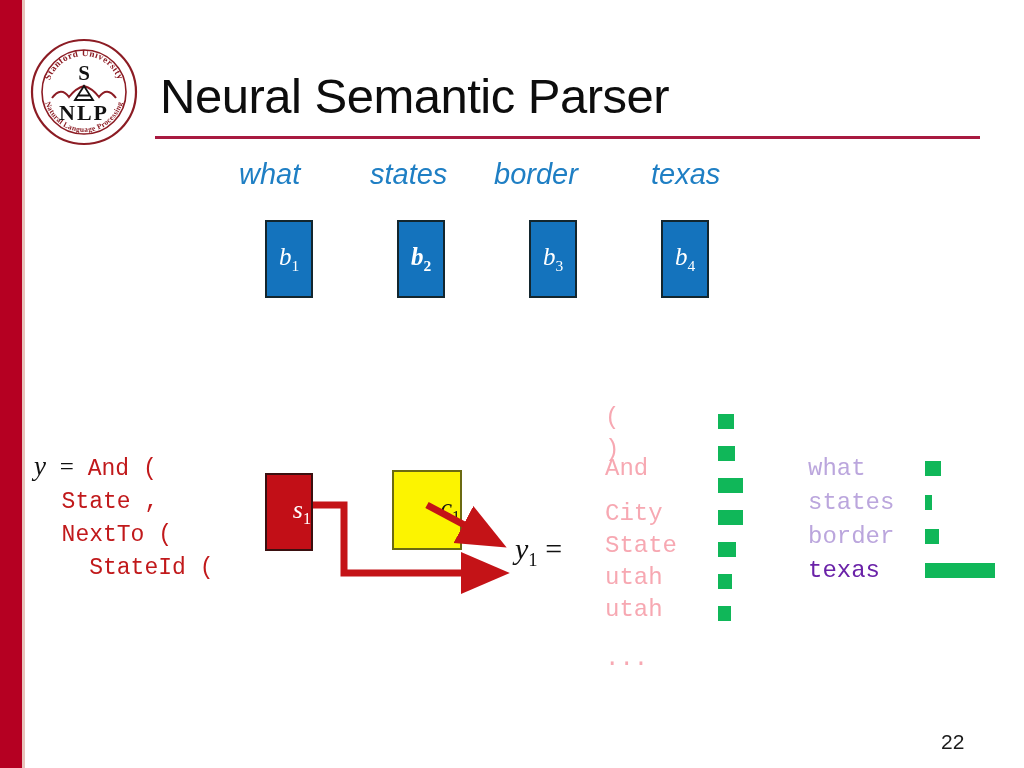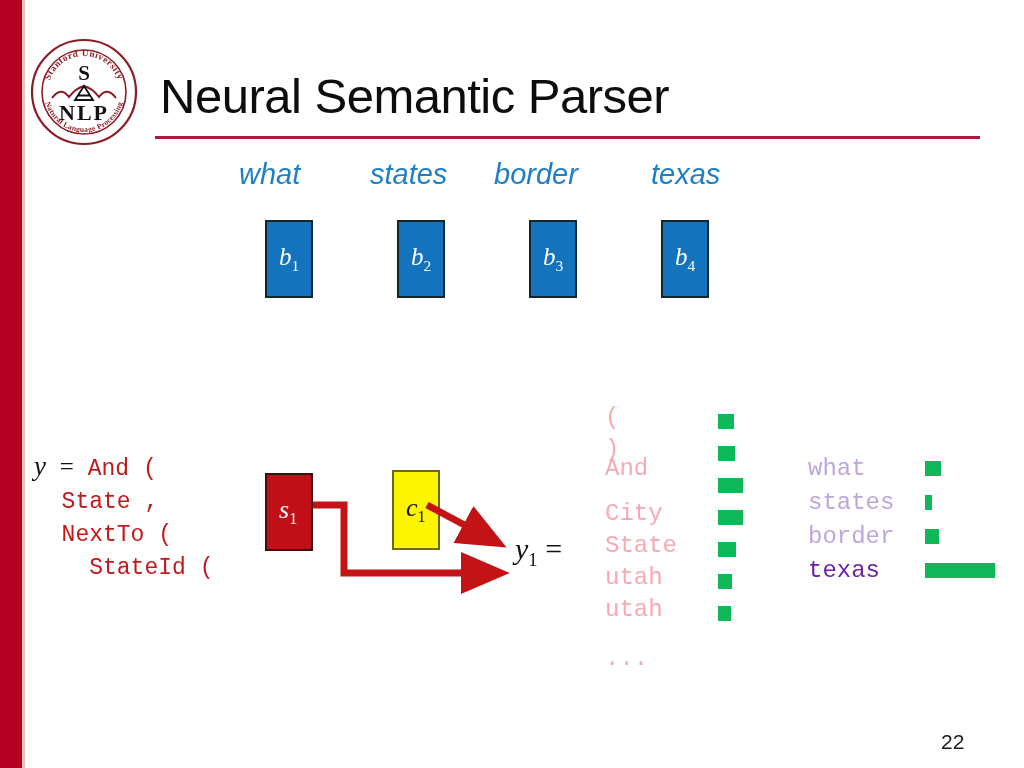--- a/index.html
+++ b/index.html
@@ -113,35 +113,34 @@
     position: absolute;
     left: 265px; top: 473px;
     width: 48px; height: 78px;
     background: #c20f17;
     border: 2px solid #3a1010;
     box-sizing: border-box;
   }
   .cbox {
     position: absolute;
     left: 392px; top: 470px;
-    width: 48px; height: 80px;
+    width: 70px; height: 80px;
     background: #fcf400;
     border: 2px solid #6b6a12;
     box-sizing: border-box;
   }
   .sbox-label, .cbox-label {
     position: absolute;
     left: 0; right: 0; top: 50%;
     transform: translateY(-50%);
-    text-align: left;
+    text-align: right;
     font-family: "Liberation Serif", serif;
     font-style: italic;
     font-size: 26px;
     line-height: 1;
-    padding-left: 12px;
   }
   .sbox-label { color: #ffffff; }
   .cbox-label { color: #111111; }
   .sbox-label sub, .cbox-label sub { font-size: 0.62em; font-style: normal; }
   
   .connector-svg {
     position: absolute;
     left: 300px; top: 455px;
     width: 300px; height: 150px;
     overflow: visible;
@@ -224,21 +223,21 @@
     <div class="word" style="left:239px; top:158px;">what</div>
     <div class="word" style="left:370px; top:158px;">states</div>
     <div class="word" style="left:494px; top:158px;">border</div>
     <div class="word" style="left:651px; top:158px;">texas</div>
   </div>
 
   <div>
     <div class="bbox" style="left:265px; top:220px;">
       <div class="bbox-label"><span>b</span><sub>1</sub></div>
     </div>
-    <div class="bbox" style="left:397px; top:220px;">
+    <div class="bbox" style="left:397px; top:220px;font-weight:bold;">
       <div class="bbox-label"><span>b</span><sub>2</sub></div>
     </div>
     <div class="bbox" style="left:529px; top:220px;">
       <div class="bbox-label"><span>b</span><sub>3</sub></div>
     </div>
     <div class="bbox" style="left:661px; top:220px;">
       <div class="bbox-label"><span>b</span><sub>4</sub></div>
     </div>
   </div>
 

